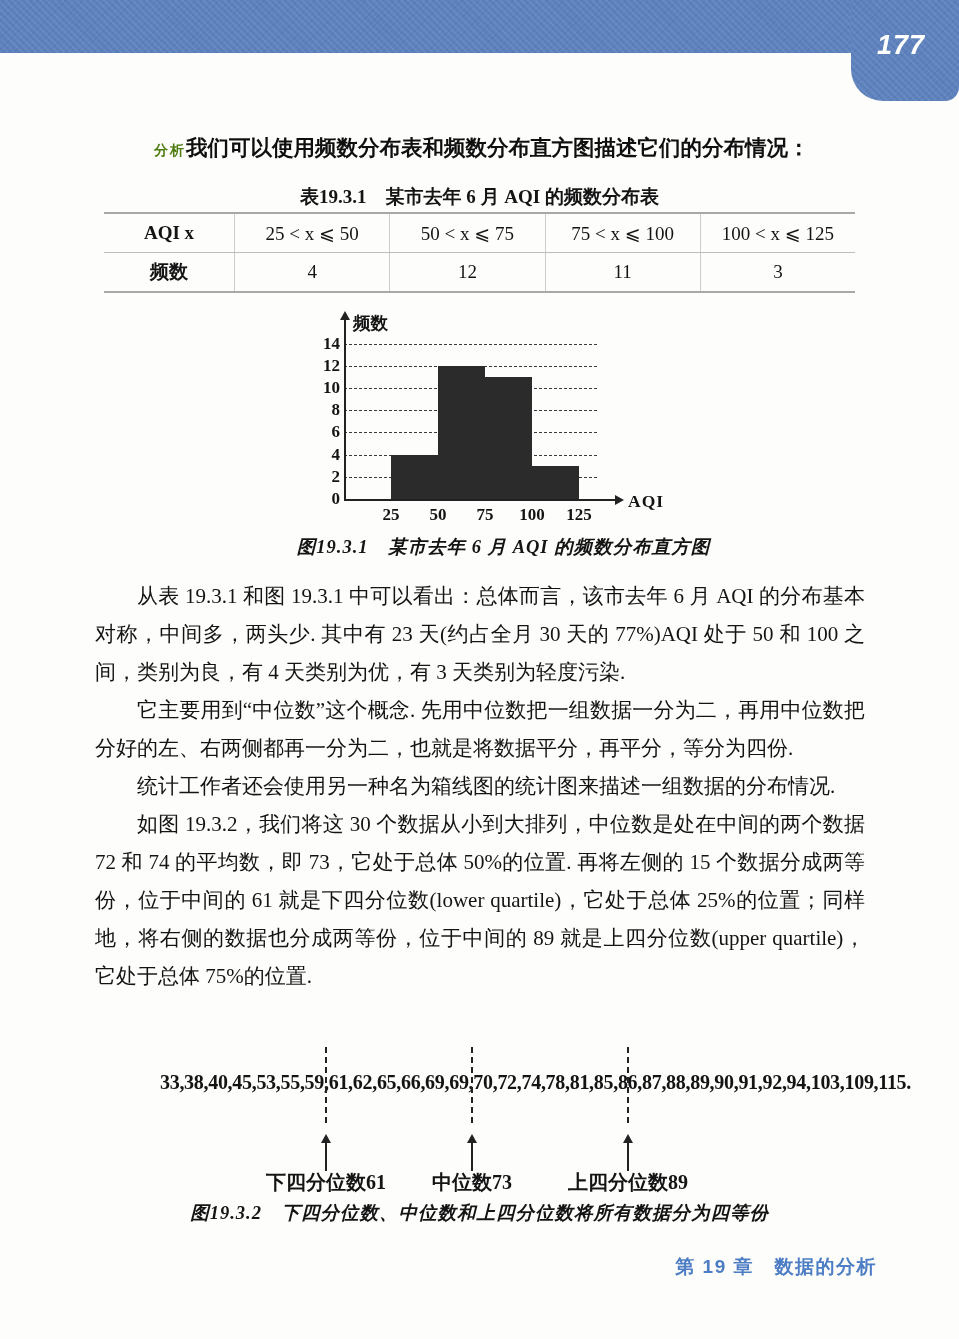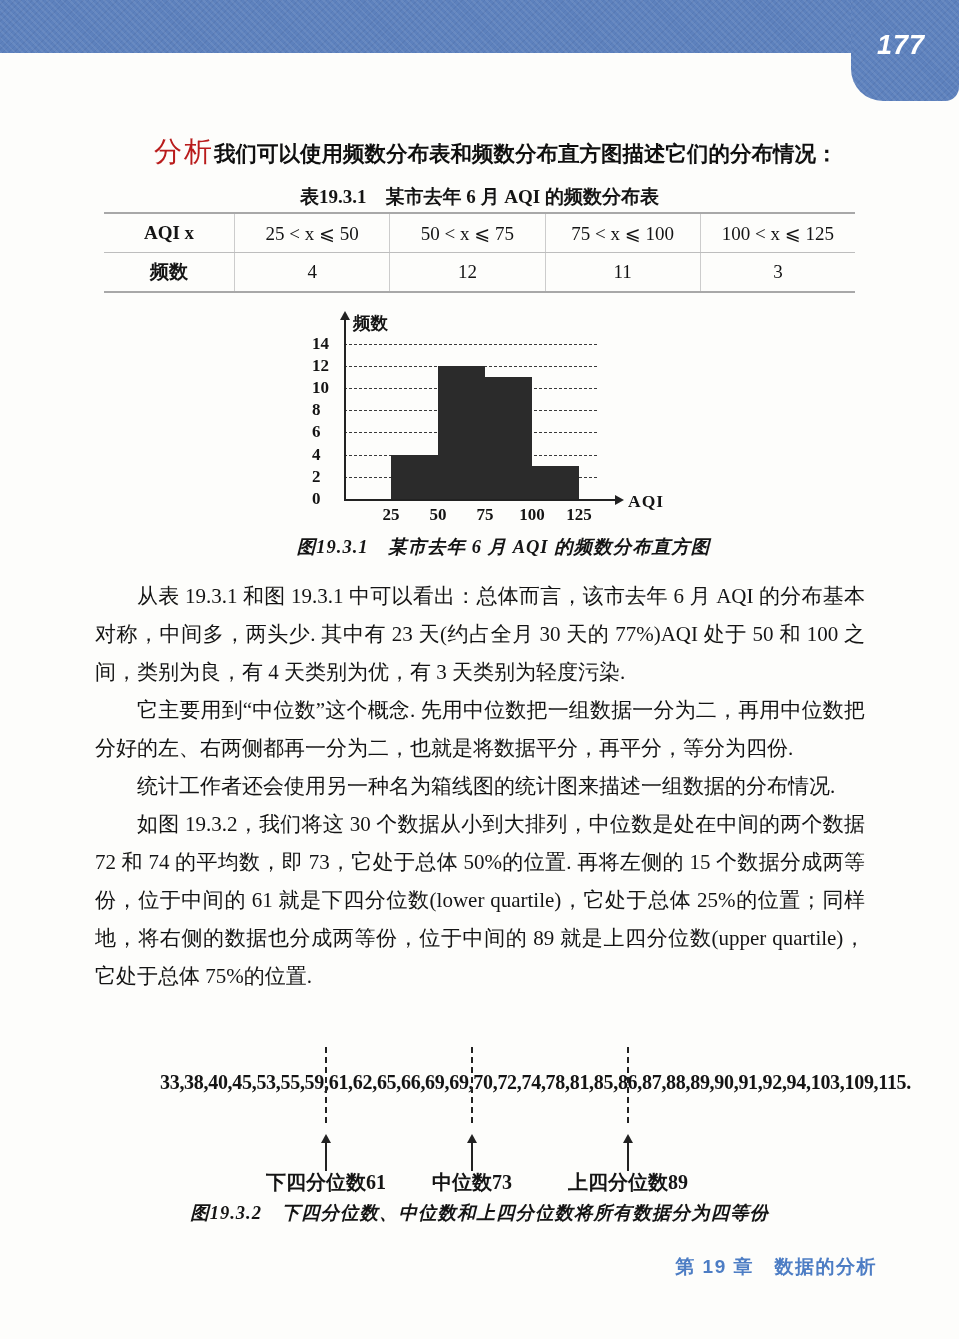--- a/index.html
+++ b/index.html
@@ -28,21 +28,21 @@
     border-radius:0 0 14px 32px;
   }
   .page-num{
     position:absolute;left:26px;top:30px;
     font-family:"Liberation Sans","DejaVu Sans",sans-serif;
     font-style:italic;font-weight:bold;font-size:27px;color:#fff;
     letter-spacing:1px;
   }
   
   .analysis-line{position:absolute;left:154px;top:133px;width:740px;white-space:nowrap;}
-  .analysis-label{font-size:28px;font-weight:normal;color:#b91c1c;letter-spacing:2px;}
+  .analysis-label{font-size:14px;font-weight:bold;color:#4d7c0f;letter-spacing:2px;}
   .analysis-text{font-size:21.5px;font-weight:bold;color:#0f0f0f;}
   
   .table-title{
     position:absolute;top:184px;left:0;width:959px;text-align:center;
     font-size:19px;font-weight:bold;
   }
   .freq-table{
     position:absolute;left:104px;top:212px;width:751px;
     border-top:2px solid #a8a8a8;border-bottom:2px solid #a8a8a8;
     font-size:19px;
@@ -58,21 +58,21 @@
   .hist{position:absolute;left:318px;top:314px;width:350px;height:226px;}
   .h-yaxis{position:absolute;left:26px;top:4px;width:2px;height:182px;background:#222;}
   .ah-up{position:absolute;left:-4px;top:-7px;width:0;height:0;
     border-left:5px solid transparent;border-right:5px solid transparent;border-bottom:9px solid #222;}
   .h-xaxis{position:absolute;left:26px;top:185px;width:272px;height:2px;background:#222;}
   .ah-right{position:absolute;right:-8px;top:-4px;width:0;height:0;
     border-top:5px solid transparent;border-bottom:5px solid transparent;border-left:9px solid #222;}
   .h-ylabel{position:absolute;left:35px;top:-3px;font-size:17.5px;font-weight:bold;}
   .h-xlabel{position:absolute;left:310px;top:177px;font-size:17.5px;font-weight:bold;letter-spacing:1px;}
   .hgrid{position:absolute;left:26px;width:253px;height:0;border-top:1.5px dashed #3a3a3a;}
-  .h-ytick{position:absolute;left:-6px;width:28px;font-size:17px;font-weight:bold;}
+  .h-ytick{position:absolute;left:-6px;width:28px;text-align:right;font-size:17px;font-weight:bold;}
   .h-xtick{position:absolute;width:44px;text-align:center;top:191px;font-size:17px;font-weight:bold;}
   .h-bar{position:absolute;background:#2b2b2b;
     background-image:repeating-linear-gradient(45deg, rgba(255,255,255,.05) 0 1px, transparent 1px 3px);}
   .fig-caption{
     position:absolute;left:0;width:959px;text-align:center;
     font-size:18.5px;font-weight:bold;font-style:italic;letter-spacing:1px;
   }
   .cap1{top:534px;margin-left:24px;}
   .cap2{top:1200px;}
   

